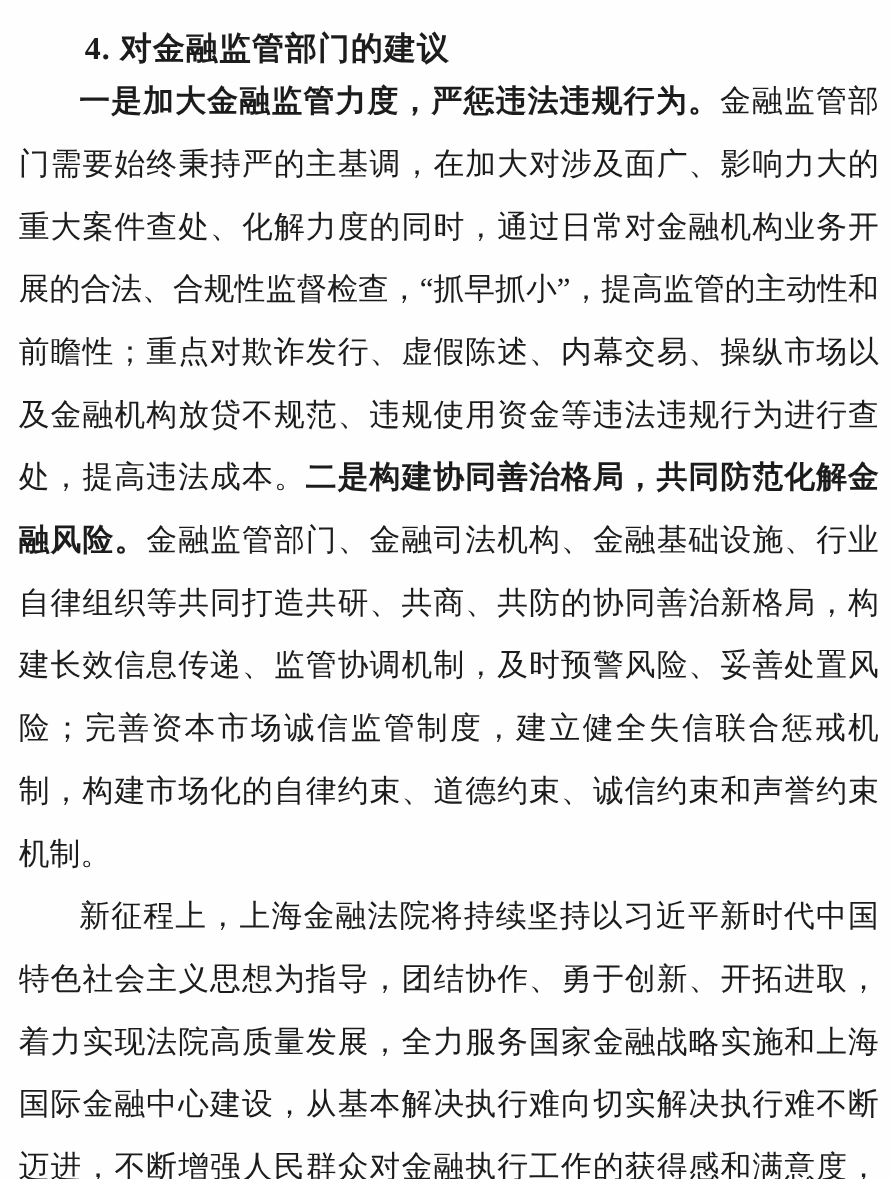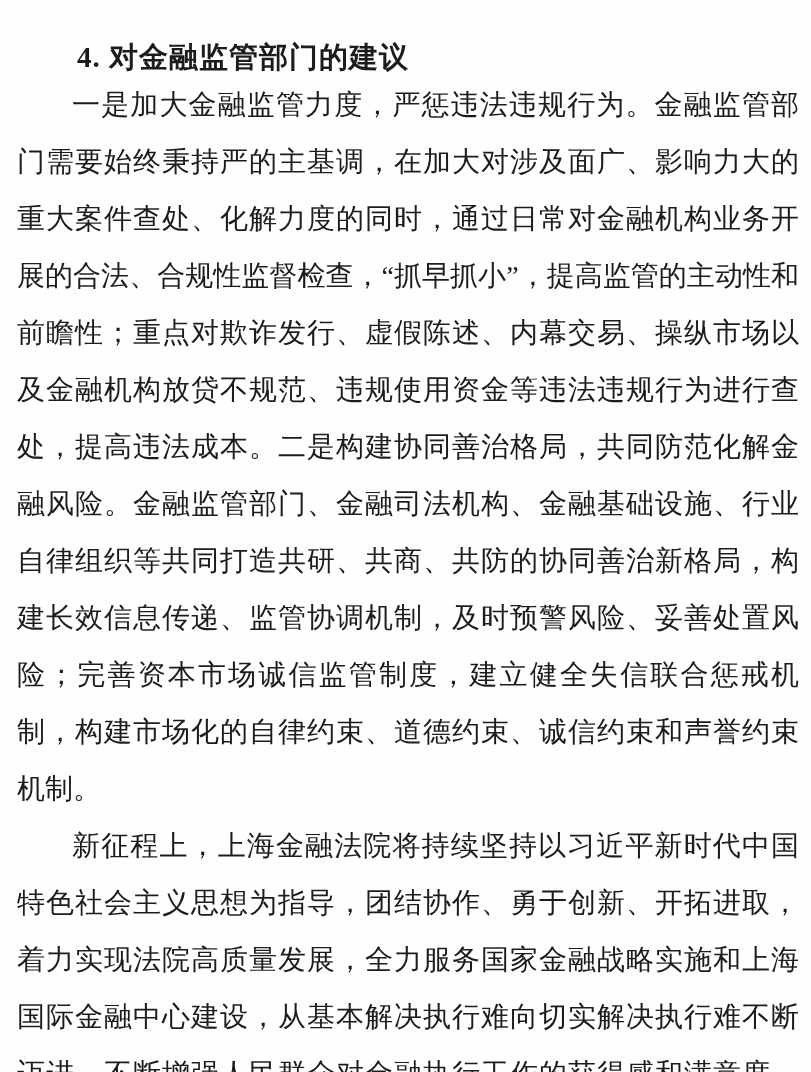--- a/index.html
+++ b/index.html
@@ -7,40 +7,40 @@
     width: 811px;
     height: 1072px;
     background: #fefefe;
     overflow: hidden;
     font-family: "Liberation Serif", "DejaVu Serif", serif;
   }
   .page {
     box-sizing: border-box;
     width: 811px;
     height: 1072px;
-    padding: 38px 12px 0 17px;
+    padding: 26px 12px 0 17px;
     color: #1c1c1c;
   }
   .heading {
     font-size: 29px;
     line-height: 38px;
     font-weight: bold;
     margin: 0 0 0 60px;
     letter-spacing: 1px;
   }
   .para {
     font-size: 28px;
     line-height: 57px;
     margin: 0;
     text-align: justify;
     text-justify: inter-character;
     text-indent: 55px;
     word-break: break-all;
   }
-  .bold { font-weight: normal; }
+  .bold { font-weight: bold; }
 </style>
 </head>
 <body style="background: rgb(254, 254, 254);">
 
 <div class="page" style="color: rgb(28, 28, 28);">
   <h2 class="heading">4. 对金融监管部门的建议</h2>
   <p class="para"><span class="bold">一是加大金融监管力度，严惩违法违规行为。</span><span>金融监管部门需要始终秉持严的主基调，在加大对涉及面广、影响力大的重大案件查处、化解力度的同时，通过日常对金融机构业务开展的合法、合规性监督检查，“抓早抓小”，提高监管的主动性和前瞻性；重点对欺诈发行、虚假陈述、内幕交易、操纵市场以及金融机构放贷不规范、违规使用资金等违法违规行为进行查处，提高违法成本。</span><span class="bold">二是构建协同善治格局，共同防范化解金融风险。</span><span>金融监管部门、金融司法机构、金融基础设施、行业自律组织等共同打造共研、共商、共防的协同善治新格局，构建长效信息传递、监管协调机制，及时预警风险、妥善处置风险；完善资本市场诚信监管制度，建立健全失信联合惩戒机制，构建市场化的自律约束、道德约束、诚信约束和声誉约束机制。</span></p>
   <p class="para"><span>新征程上，上海金融法院将持续坚持以习近平新时代中国特色社会主义思想为指导，团结协作、勇于创新、开拓进取，着力实现法院高质量发展，全力服务国家金融战略实施和上海国际金融中心建设，从基本解决执行难向切实解决执行难不断迈进，不断增强人民群众对金融执行工作的获得感和满意度，为中国式现代化建设提供更高水平的金融司法保障。</span></p>
 </div>
 

